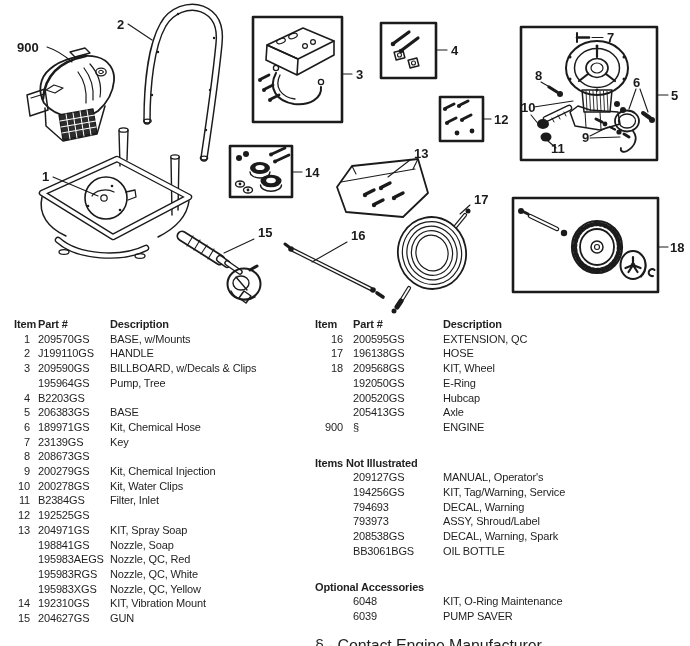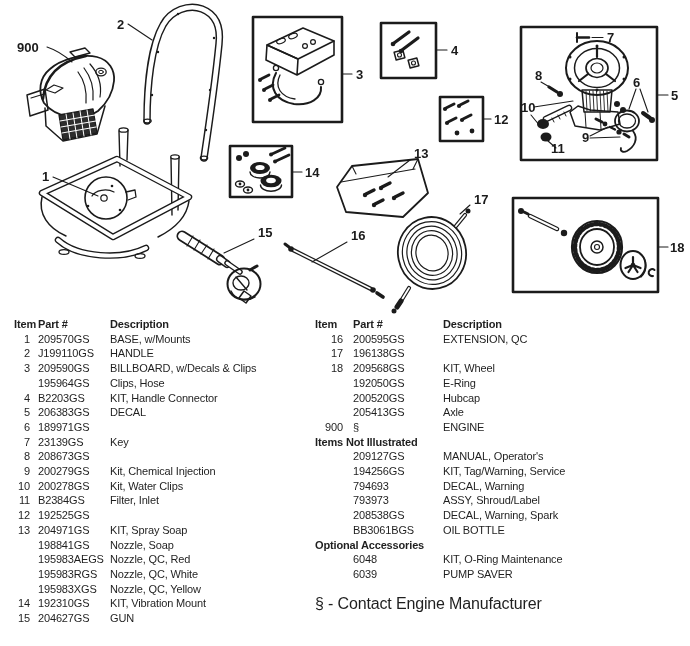--- a/index.html
+++ b/index.html
@@ -13,21 +13,21 @@
   .tcol.left{width:345px;padding-left:14px;}
   .tcol.right{width:345px;padding-left:14px;}
   .thead,.trow{display:grid;column-gap:8px;font-size:11px;line-height:14.7px;
                letter-spacing:-0.15px;white-space:nowrap;}
   .left .thead,.left .trow{grid-template-columns:16px 64px 1fr;}
   .right .thead,.right .trow{grid-template-columns:28px 80px 1fr;column-gap:10px;}
   .thead{font-weight:bold;}
   .c-item{text-align:right;}
   .thead .c-item{text-align:left;}
   .c-part,.c-desc{text-align:left;}
-  .section{}
+  .section{margin-top:21px;}
   .section.opt{}
   .section-title{font-weight:bold;font-size:11px;line-height:14.7px;letter-spacing:-0.15px;}
   .footnote{margin-top:15px;font-size:16px;line-height:14.7px;letter-spacing:-0.15px;}
 </style>
 </head>
 <body>
 
 <div class="page">
 
   <svg class="diagram" width="690" height="317" viewBox="0 0 690 317">
@@ -347,38 +347,38 @@
 
           <div class="trow">
             <span class="c-item">3</span>
             <span class="c-part">209590GS</span>
             <span class="c-desc">BILLBOARD, w/Decals &amp; Clips</span>
           </div>
 
           <div class="trow">
             <span class="c-item"></span>
             <span class="c-part">195964GS</span>
-            <span class="c-desc">Clips, Hose</span>
+            <span class="c-desc">Pump, Tree</span>
           </div>
 
           <div class="trow">
             <span class="c-item">4</span>
             <span class="c-part">B2203GS</span>
-            <span class="c-desc">KIT, Handle Connector</span>
           </div>
 
           <div class="trow">
             <span class="c-item">5</span>
             <span class="c-part">206383GS</span>
-            <span class="c-desc">DECAL</span>
+            <span class="c-desc">BASE</span>
           </div>
 
           <div class="trow">
             <span class="c-item">6</span>
             <span class="c-part">189971GS</span>
+            <span class="c-desc">Kit, Chemical Hose</span>
           </div>
 
           <div class="trow">
             <span class="c-item">7</span>
             <span class="c-part">23139GS</span>
             <span class="c-desc">Key</span>
           </div>
 
           <div class="trow">
             <span class="c-item">8</span>
@@ -462,20 +462,21 @@
 
           <div class="trow">
             <span class="c-item">16</span>
             <span class="c-part">200595GS</span>
             <span class="c-desc">EXTENSION, QC</span>
           </div>
 
           <div class="trow">
             <span class="c-item">17</span>
             <span class="c-part">196138GS</span>
+            <span class="c-desc">HOSE</span>
           </div>
 
           <div class="trow">
             <span class="c-item">18</span>
             <span class="c-part">209568GS</span>
             <span class="c-desc">KIT, Wheel</span>
           </div>
 
           <div class="trow">
             <span class="c-item"></span>

